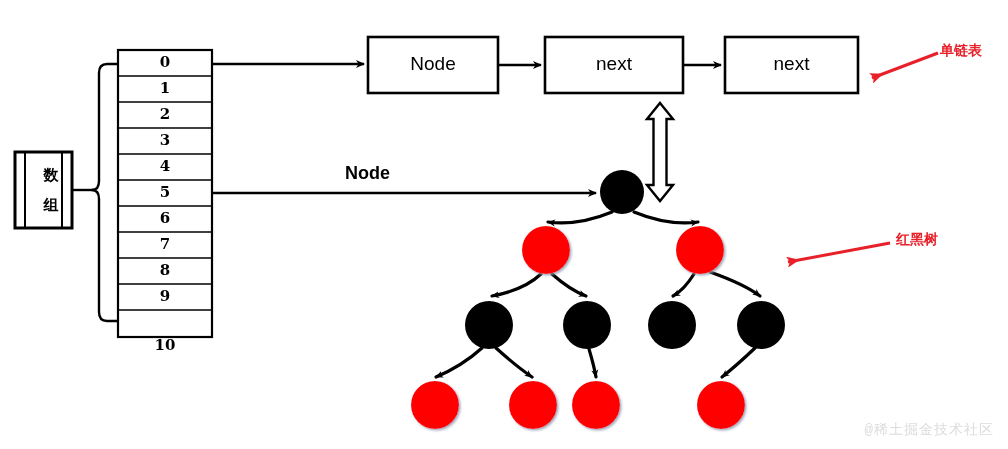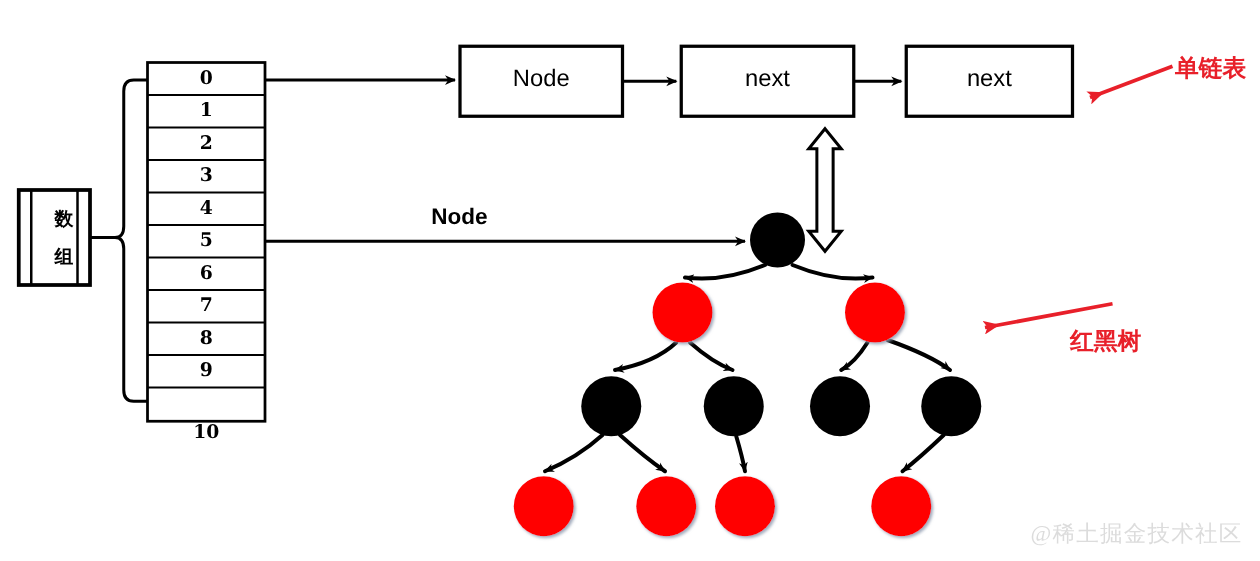--- a/index.html
+++ b/index.html
@@ -61,32 +61,32 @@
     position: absolute;
     font-family: "Liberation Sans", sans-serif;
     font-size: 18px;
     font-weight: bold;
     color: #000;
   }
   
   .red-anno {
     position: absolute;
     font-family: Liberation Mono, monospace;
-    font-size: 19px;
+    font-size: 14px;
     font-weight: bold;
     color: #e8202a;
     white-space: nowrap;
   }
   
   .watermark {
     position: absolute;
     right: 14px;
     bottom: 10px;
-    font-family: Liberation Serif, serif;
-    font-size: 18px;
+    font-family: Liberation Mono, monospace;
+    font-size: 14px;
     color: #dcdcdc;
     white-space: nowrap;
     letter-spacing: 1px;
   }
 </style>
 </head>
 <body>
 
 <div id="root">
 
@@ -208,17 +208,17 @@
   <div class="cell-num" style="top:287px;">9</div>
   <div class="cell-num" style="top:313px;margin-top:23px;">10</div>
 
   <div class="node-box-text" style="left:368px; top:53px; width:130px;">Node</div>
   <div class="node-box-text" style="left:545px; top:53px; width:138px;">next</div>
   <div class="node-box-text" style="left:725px; top:53px; width:133px;">next</div>
 
   <div class="node-ptr-label" style="left:345px; top:163px;">Node</div>
 
   <div class="red-anno" style="left:940px; top:42px;">单链表</div>
-  <div class="red-anno" style="left:856px; top:231px;margin-top:29px;">红黑树</div>
+  <div class="red-anno" style="left:896px; top:231px;">红黑树</div>
 
   <div class="watermark">@稀土掘金技术社区</div>
 
 </div>
 
 </body></html>

